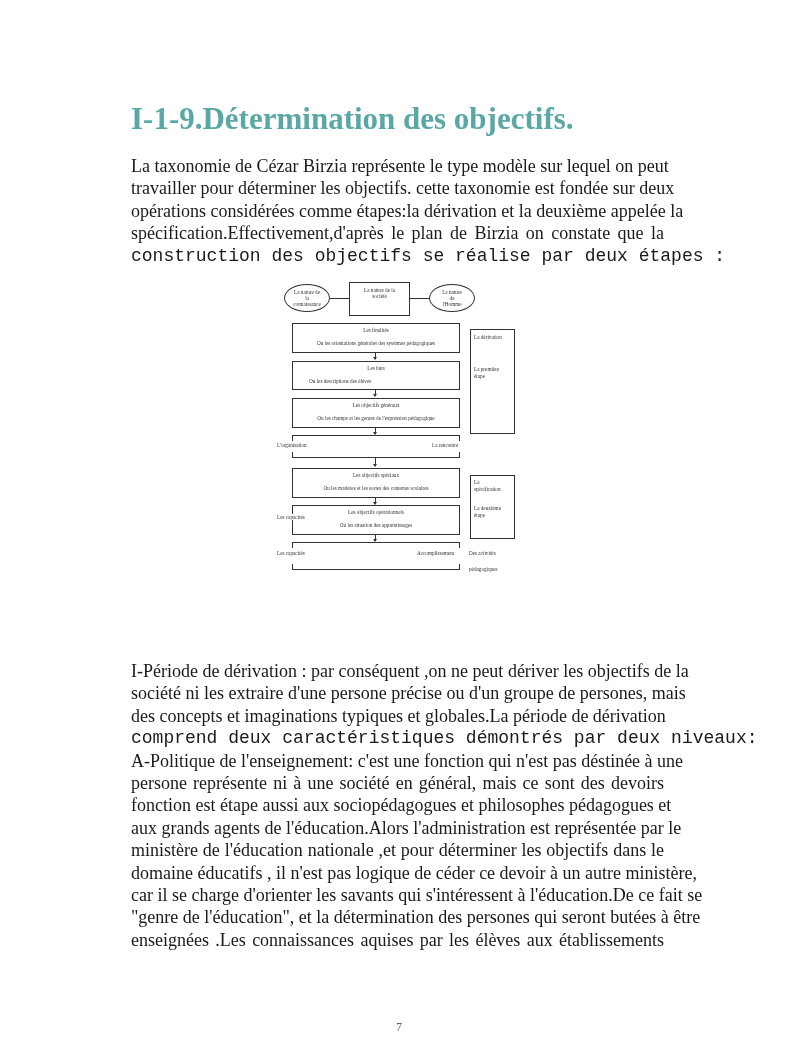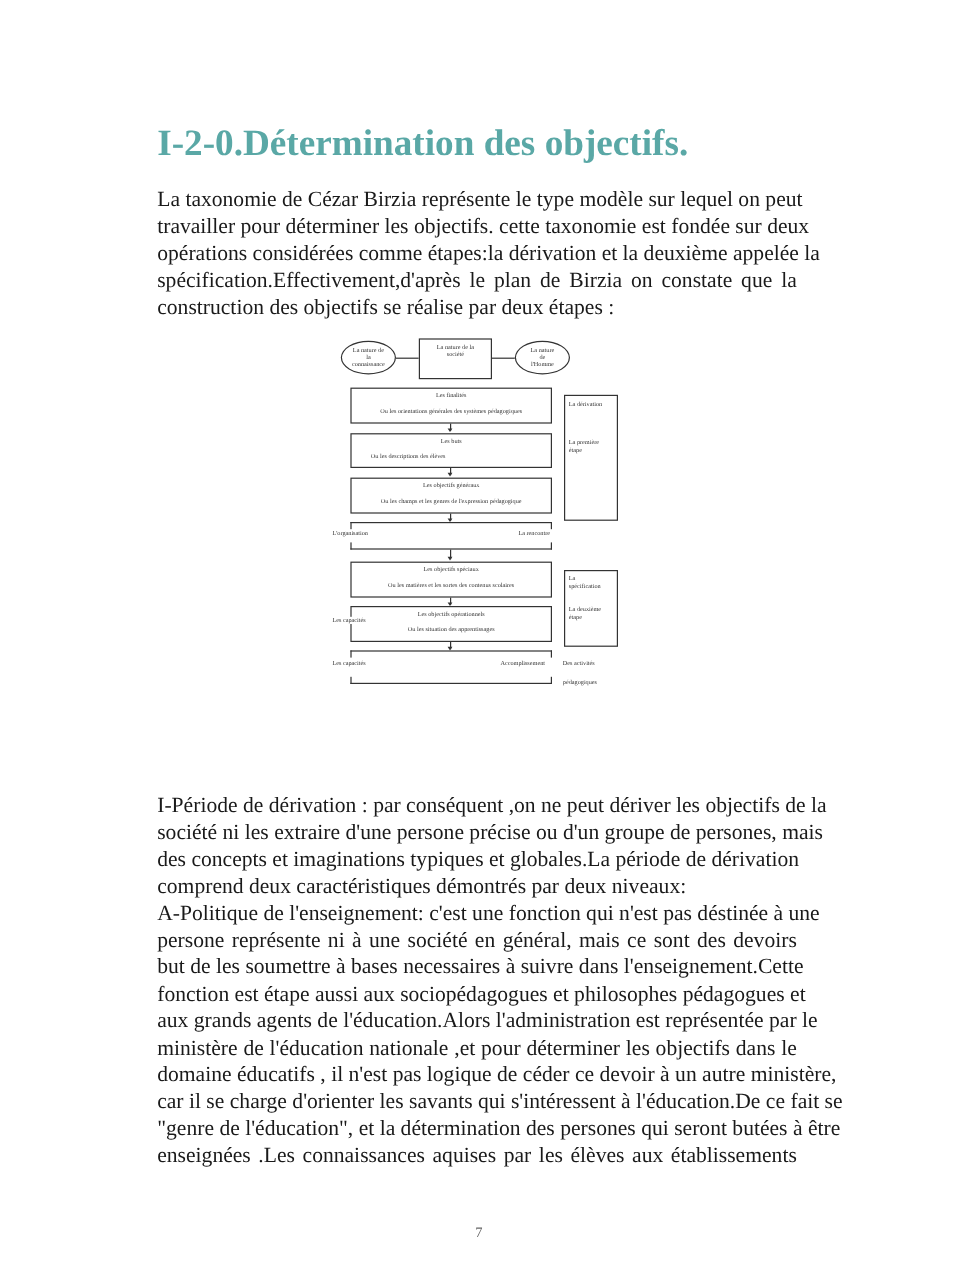--- a/index.html
+++ b/index.html
@@ -4,21 +4,21 @@
   <style>
     html, body { margin: 0; padding: 0; background: #ffffff; }
     body { width: 795px; height: 1063px; position: relative; overflow: hidden;
            font-family: "Liberation Serif", "DejaVu Serif", serif; color: #1a1a1a; }
     .title { position: absolute; left: 131px; top: 99px; margin: 0;
              font-family: "Liberation Serif", serif; font-weight: bold;
              font-size: 31px; line-height: 40px; color: #5aa8a6; letter-spacing: 0px; white-space: nowrap; }
     .para { position: absolute; left: 131px; width: 533px; margin: 0;
             font-size: 18px; line-height: 22.4px; text-align: justify; }
     .para span.line { display: block; text-align: justify; text-align-last: justify; height: 22.4px; white-space: nowrap; }
-    .para span.line.last { text-align-last: left; }
+    .para span.line.last { text-align-last: left; font-family: Liberation Mono, monospace; }
     .p1 { top: 155px; }
     .p2 { top: 612px; margin-top: 48px; }
 
     
     .diagram { position: absolute; left: 277px; top: 280px; width: 240px; height: 300px;
                font-family: "Liberation Serif", serif; font-size: 5.2px; line-height: 6px; color: #333; }
     .d-abs { position: absolute; }
     .ellipse { border: 1px solid #333; border-radius: 50%; text-align: center; display:flex; align-items:center; justify-content:center; box-sizing: border-box; }
     .box { border: 1px solid #333; box-sizing: border-box; background: #fff; }
     .box .t1 { position: absolute; left: 0; right: 0; text-align: center; }
@@ -29,21 +29,21 @@
     .bracket.top { border-bottom: none; height: 6px; }
     .bracket.bot { border-top: none; height: 6px; }
     .lbl { position: absolute; white-space: nowrap; }
 
     .page-num { position: absolute; left: 396px; top: 1020px; font-size: 12px; color: #666;
                 font-family: "Liberation Serif", serif; }
   </style>
 </head>
 <body>
 
-<h1 class="title">I-2-0.Détermination des objectifs.</h1>
+<h1 class="title">I-1-9.Détermination des objectifs.</h1>
 
 <div class="para p1">
   <span class="line">La taxonomie de Cézar  Birzia  représente le type modèle sur lequel on peut</span>
   <span class="line">travailler pour déterminer les objectifs. cette taxonomie est fondée sur deux</span>
   <span class="line">opérations considérées comme étapes:la dérivation et la deuxième appelée la</span>
   <span class="line">spécification.Effectivement,d'après  le  plan  de  Birzia  on  constate  que  la</span>
   <span class="line last">construction des objectifs se  réalise par deux étapes :</span>
 </div>
 
 <div class="diagram">
@@ -132,21 +132,20 @@
   </div>
 </div>
 
 <div class="para p2">
   <span class="line">I-Période de dérivation : par conséquent ,on ne peut dériver les objectifs de  la</span>
   <span class="line">société ni les extraire d'une persone  précise ou d'un groupe de persones, mais</span>
   <span class="line">des concepts et imaginations typiques et globales.La période de dérivation</span>
   <span class="line last">comprend deux caractéristiques démontrés par deux niveaux:</span>
   <span class="line">A-Politique de l'enseignement: c'est une fonction  qui n'est pas déstinée à une</span>
   <span class="line">persone représente ni à une société en général, mais ce sont des devoirs</span>
-  <span class="line">but de les soumettre à bases necessaires à suivre dans l'enseignement.Cette</span>
   <span class="line">fonction est étape aussi aux sociopédagogues et philosophes pédagogues et</span>
   <span class="line">aux  grands agents de l'éducation.Alors l'administration est représentée par le</span>
   <span class="line">ministère de l'éducation nationale ,et pour déterminer les objectifs dans le</span>
   <span class="line">domaine éducatifs , il n'est pas logique de  céder ce devoir à un autre ministère,</span>
   <span class="line">car il se charge d'orienter les savants qui s'intéressent à l'éducation.De ce fait se</span>
   <span class="line">"genre de l'éducation", et la détermination des persones qui seront butées à être</span>
   <span class="line">enseignées .Les connaissances aquises par les élèves aux établissements</span>
 </div>
 
 <div class="page-num">7</div>

